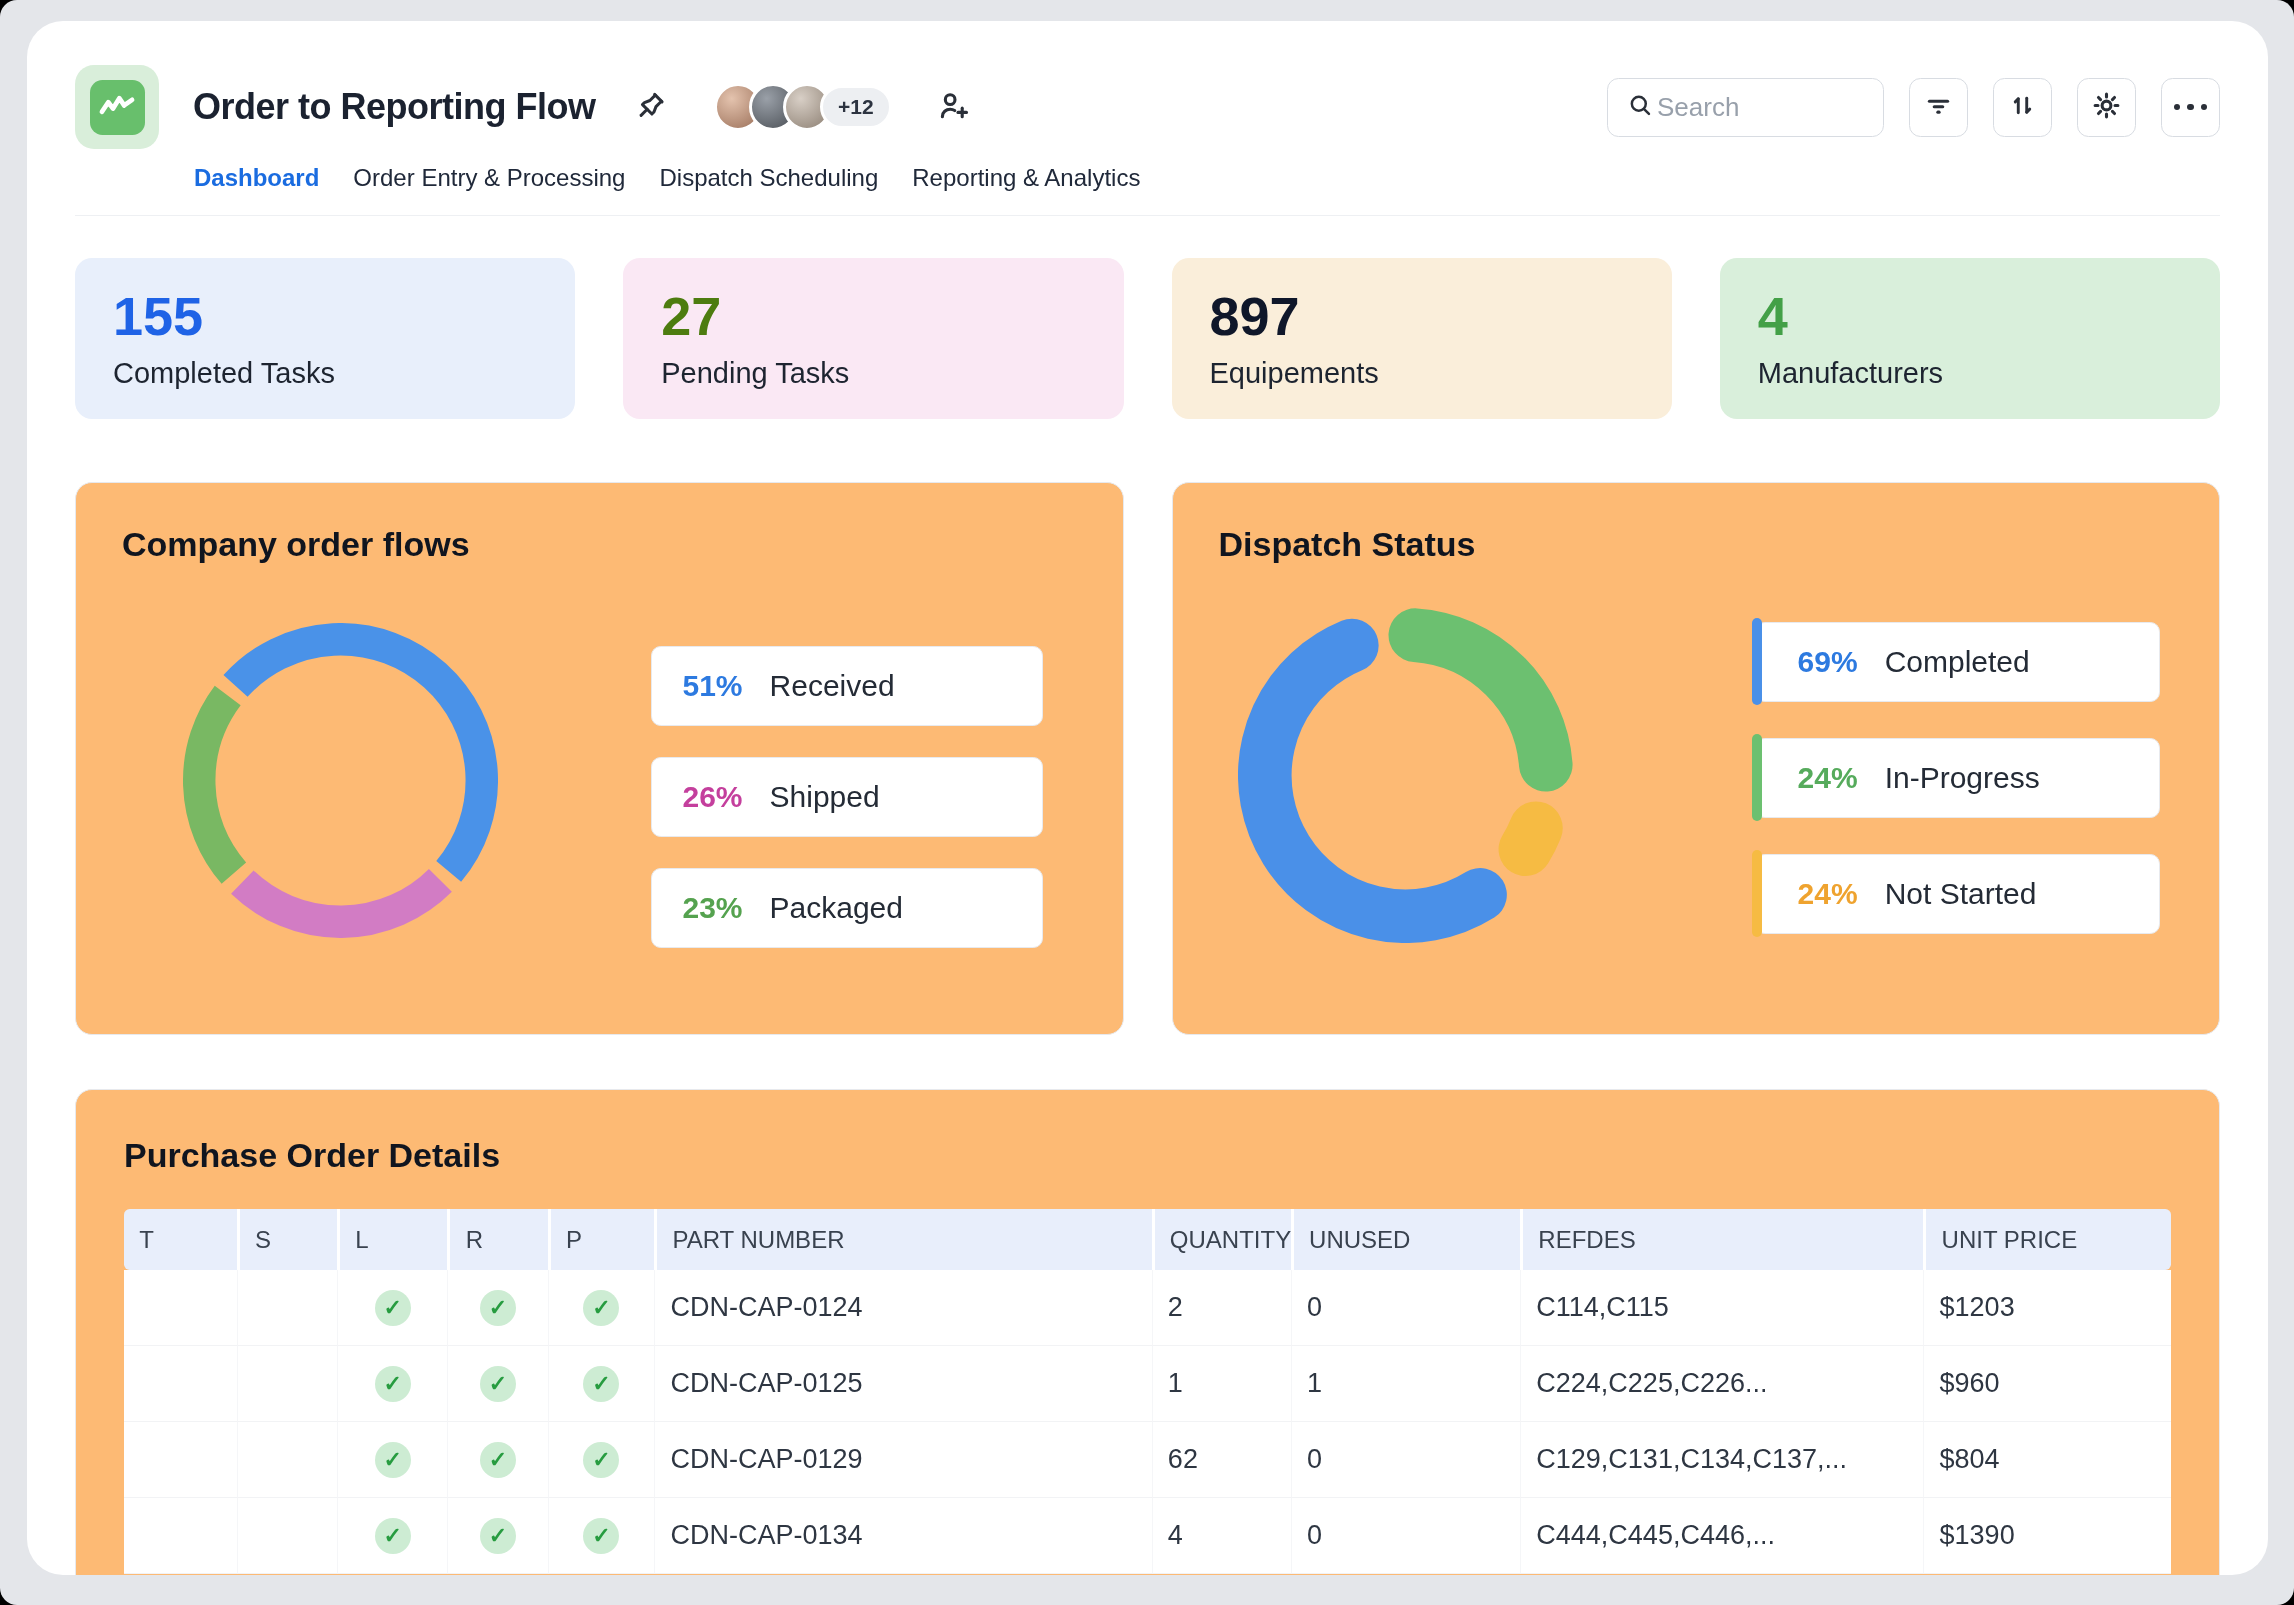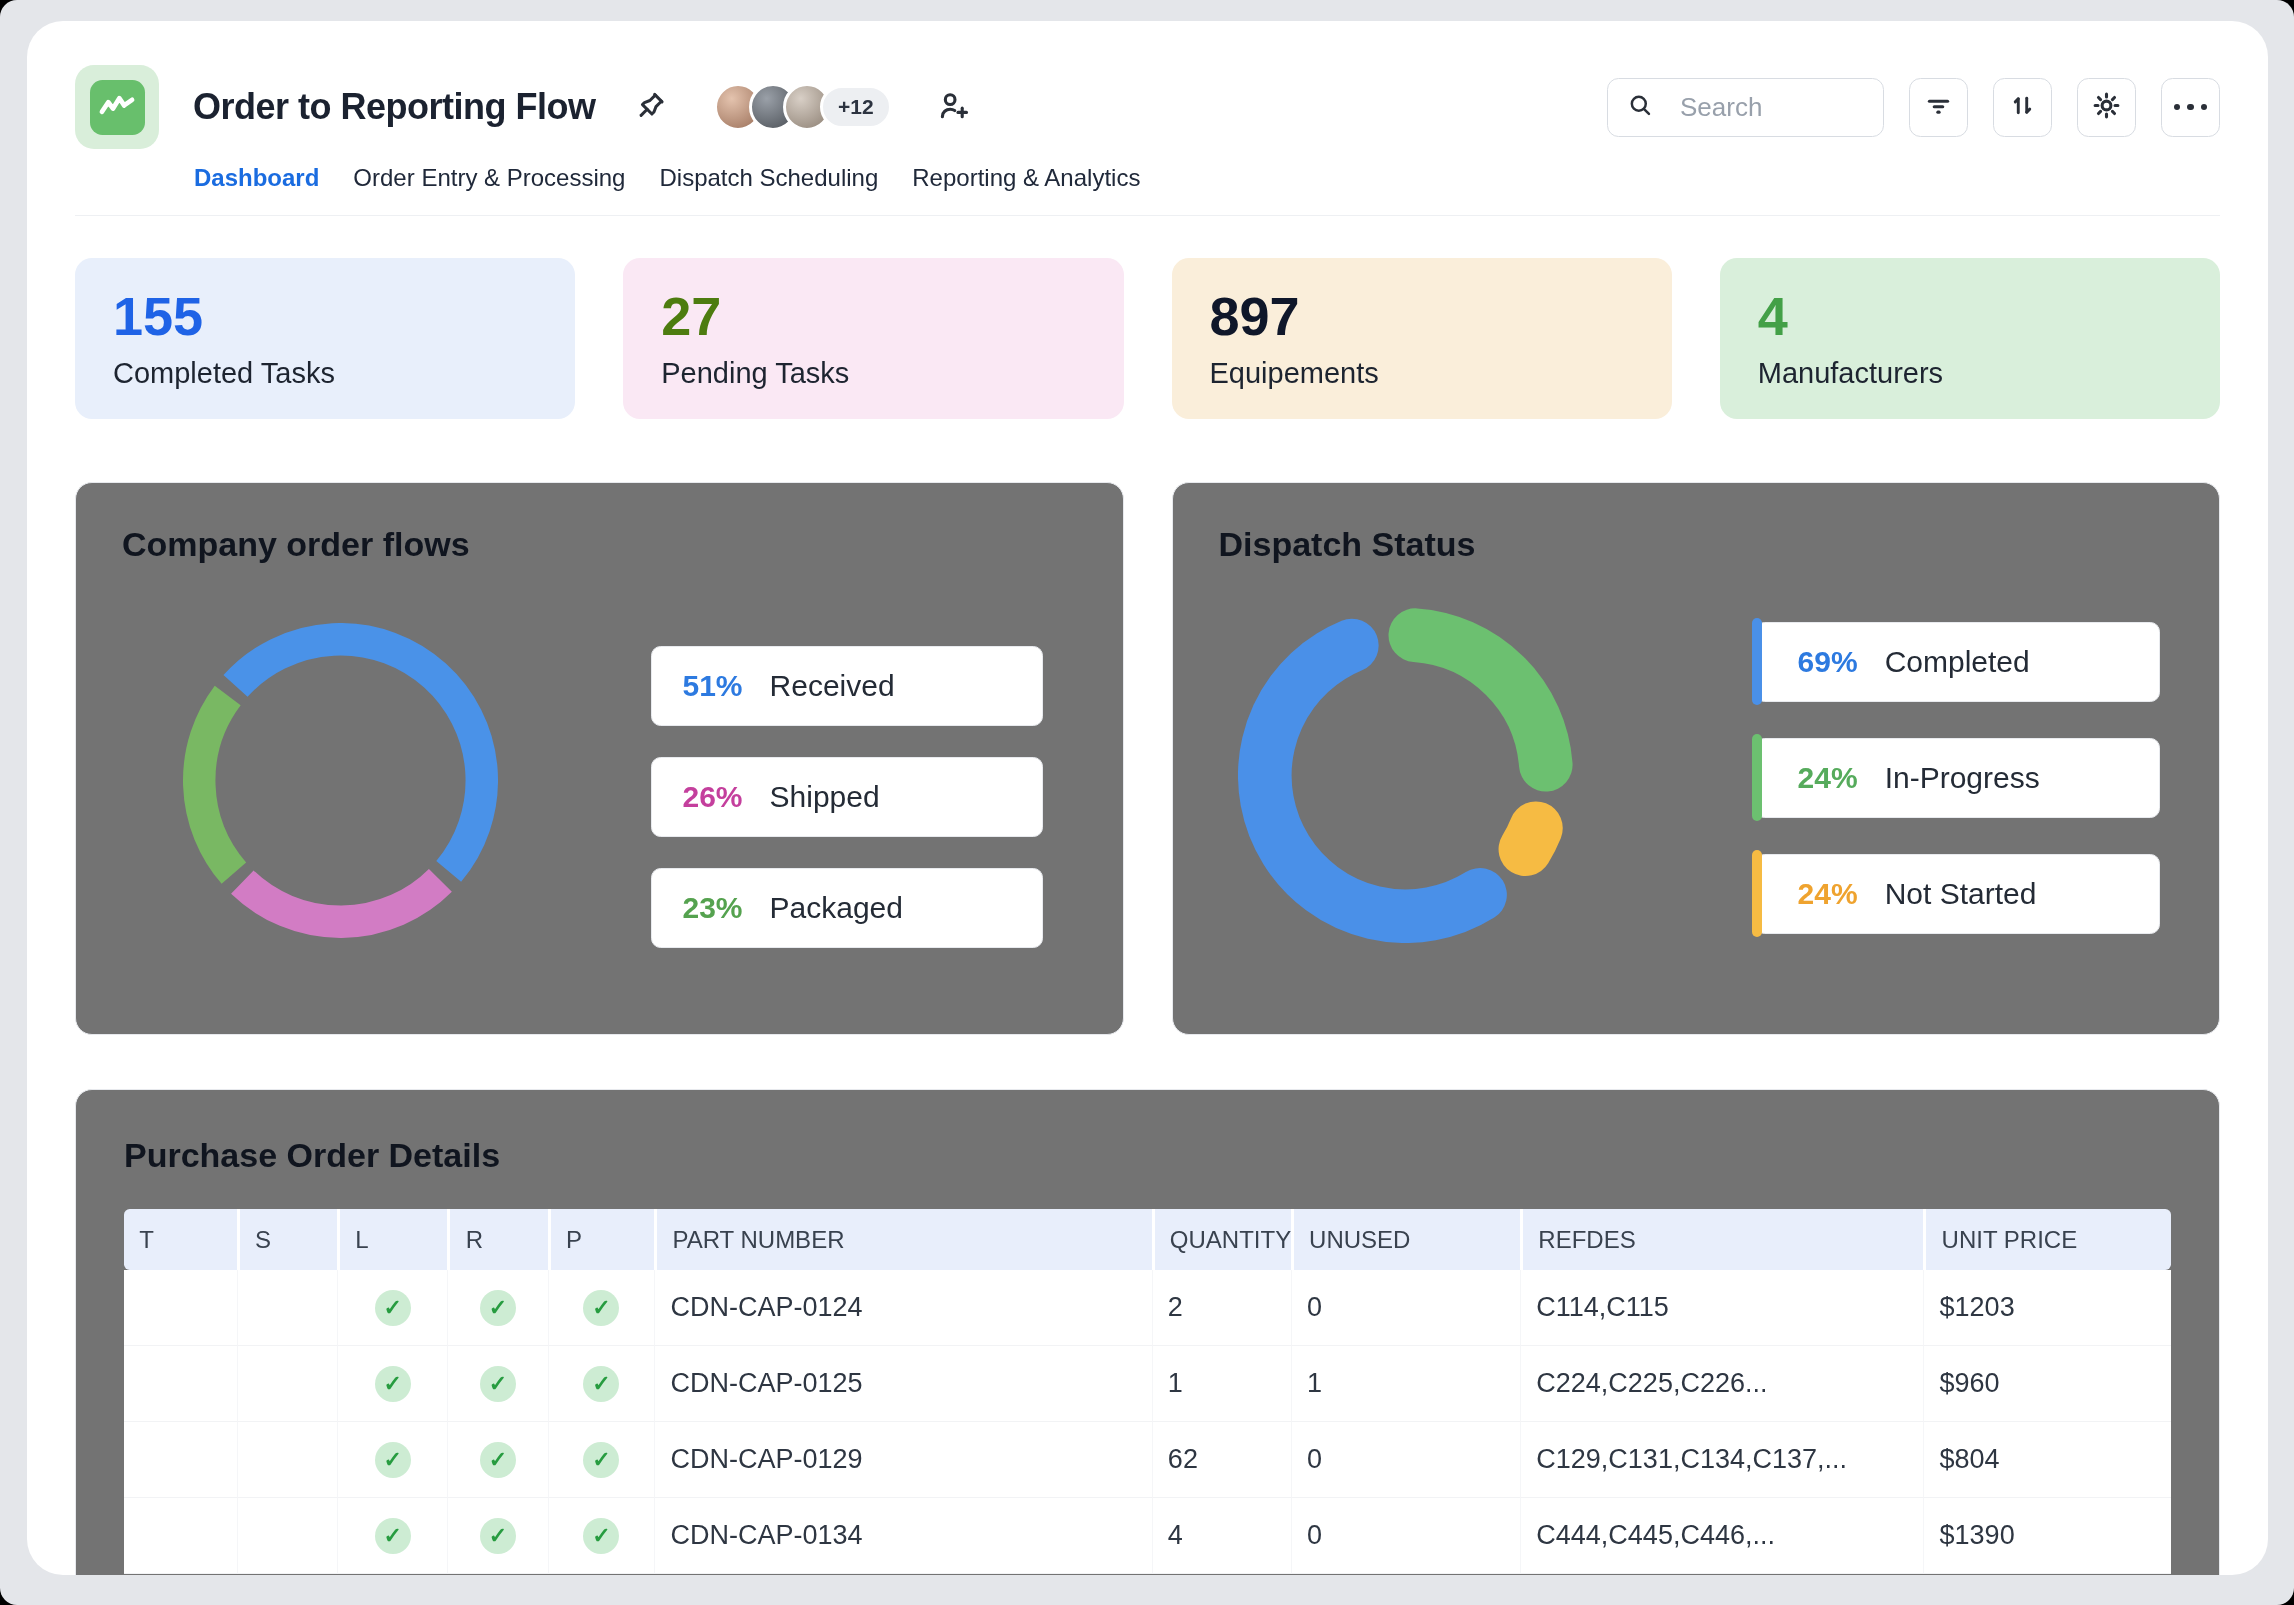--- a/index.html
+++ b/index.html
@@ -24,41 +24,41 @@
   .avatar:first-child { margin-left:0; }
   .av1 { background:radial-gradient(circle at 35% 30%, #e4c3ae, #9a6f58); }
   .av2 { background:radial-gradient(circle at 35% 30%, #9aa0a8, #4a4f55); }
   .av3 { background:radial-gradient(circle at 35% 30%, #d8cfc6, #8c7f72); }
   .more-pill { margin-left:-11.5px; height:44px; padding:0 15.3px; background:#edeff2;
                border:3.8px solid #fff; border-radius:23px; display:flex; align-items:center;
                font-size:21px; font-weight:600; color:#2c3340; }
   .addperson-btn { margin-left:44px; }
   .hdr-spacer { flex:1; }
   .search { width:277px; height:59px; border:1.9px solid #d8dce2; border-radius:11.5px;
-            display:flex; align-items:center; padding:0 19px; gap:26px; }
+            display:flex; align-items:center; padding:0 19px; gap:3px; }
   .search input { border:none; outline:none; width:100%; font-size:26px; color:#333;
                   font-family:"Liberation Sans", sans-serif; background:transparent; }
   .search input::placeholder { color:#98a0ab; }
   .sq-btn { width:59px; height:59px; border:1.9px solid #d8dce2; border-radius:11.5px; background:#fff;
             display:flex; align-items:center; justify-content:center; margin-left:25px; cursor:pointer; }
   .dots { display:flex; gap:6.7px; }
   .dots i { width:6.7px; height:6.7px; border-radius:50%; background:#2a2f38; }
   .hdr-row2 { display:flex; gap:34px; margin-left:119px; margin-top:15.3px; }
   .tab { font-size:24px; color:#20293a; cursor:pointer; font-weight:500; }
   .tab.active { color:#1a6ce0; font-weight:600; }
 
   
   .stats { display:flex; gap:48px; margin-top:42px; }
   .stat { flex:1; height:161px; border-radius:17px; padding:27px 38px; }
   .stat .num { font-size:54px; font-weight:700; }
   .stat .lbl { font-size:29px; color:#1d2430; margin-top:9.6px; }
 
   
   .charts { display:flex; gap:48px; margin-top:63px; }
-  .card { flex:1; border:1.9px solid #e7e9ed; border-radius:17px; background:#737373; }
+  .card { flex:1; border:1.9px solid #e7e9ed; border-radius:17px; background:#fdba74; }
   .chart-card { height:553px; padding:42px 46px; }
   .card-title { font-size:34px; font-weight:700; color:#10151f; }
   .chart-body { display:flex; }
   .body1 { margin-top:59px; }
   .body2 { margin-top:44px; }
   .donut1 { margin-left:61px; }
   .donut2 { margin-left:19px; }
   .seg { fill:none; }
   .cap-butt { stroke-linecap:butt; }
   .cap-round { stroke-linecap:round; }

